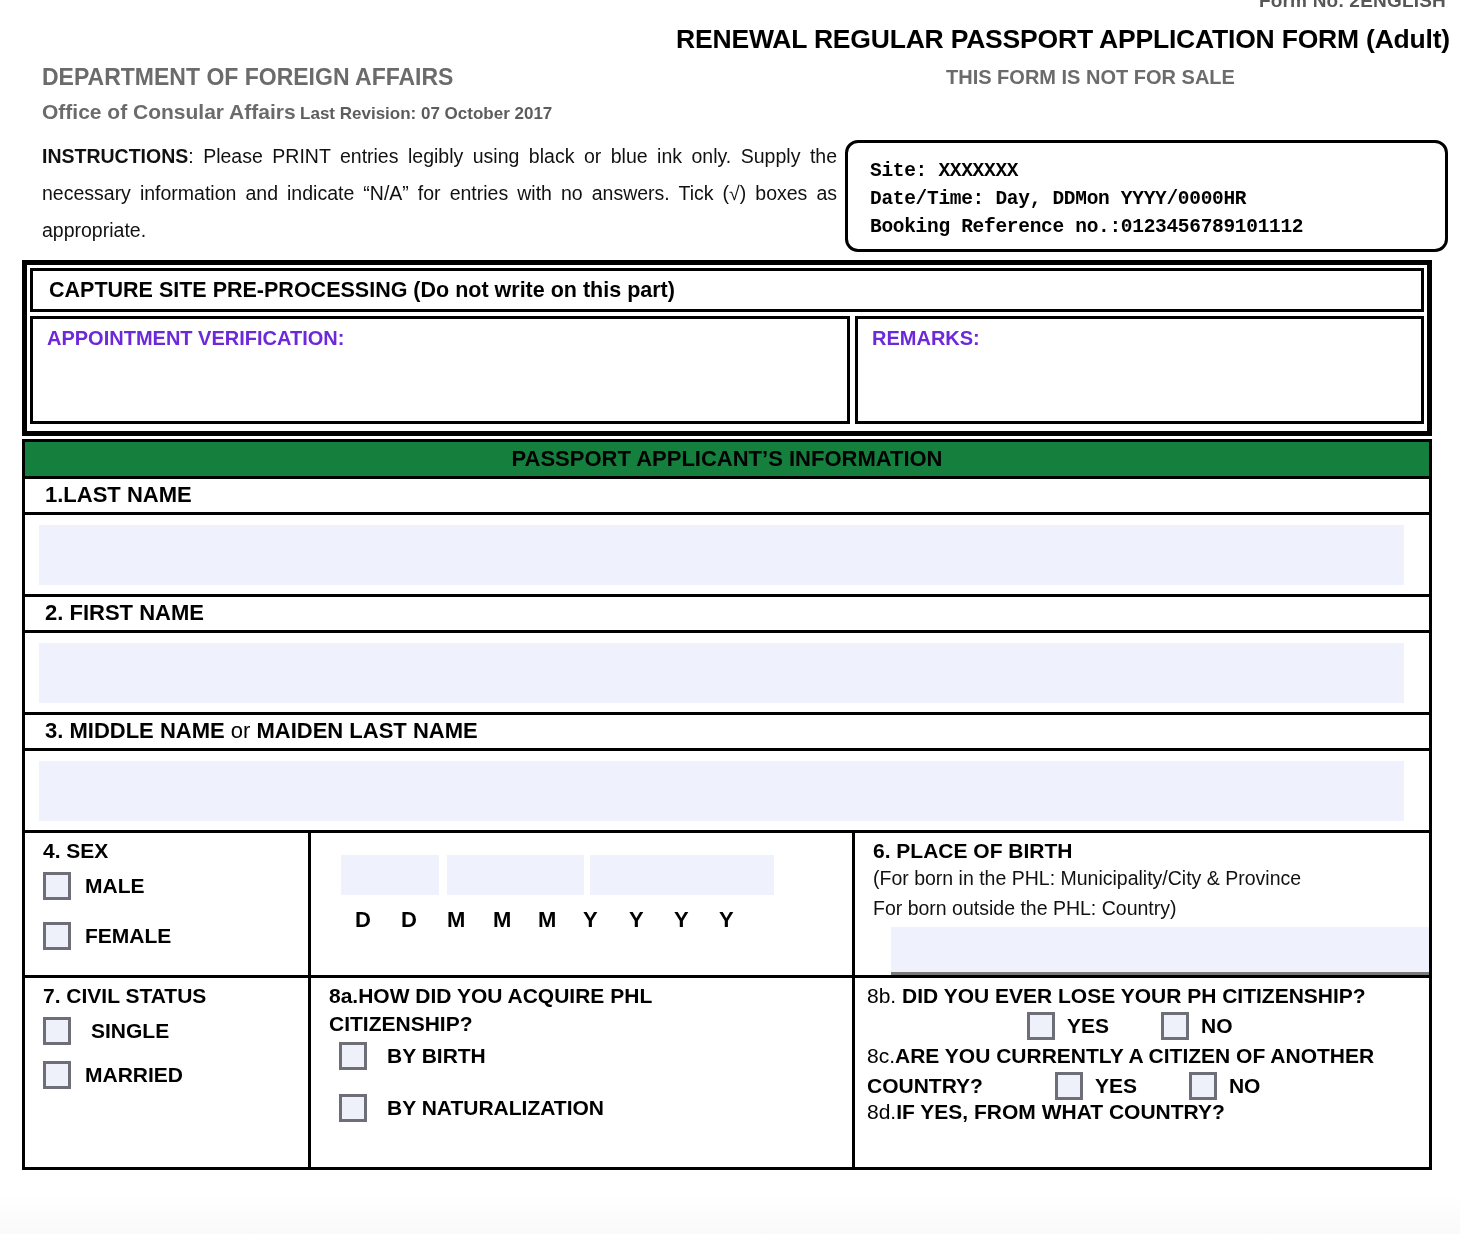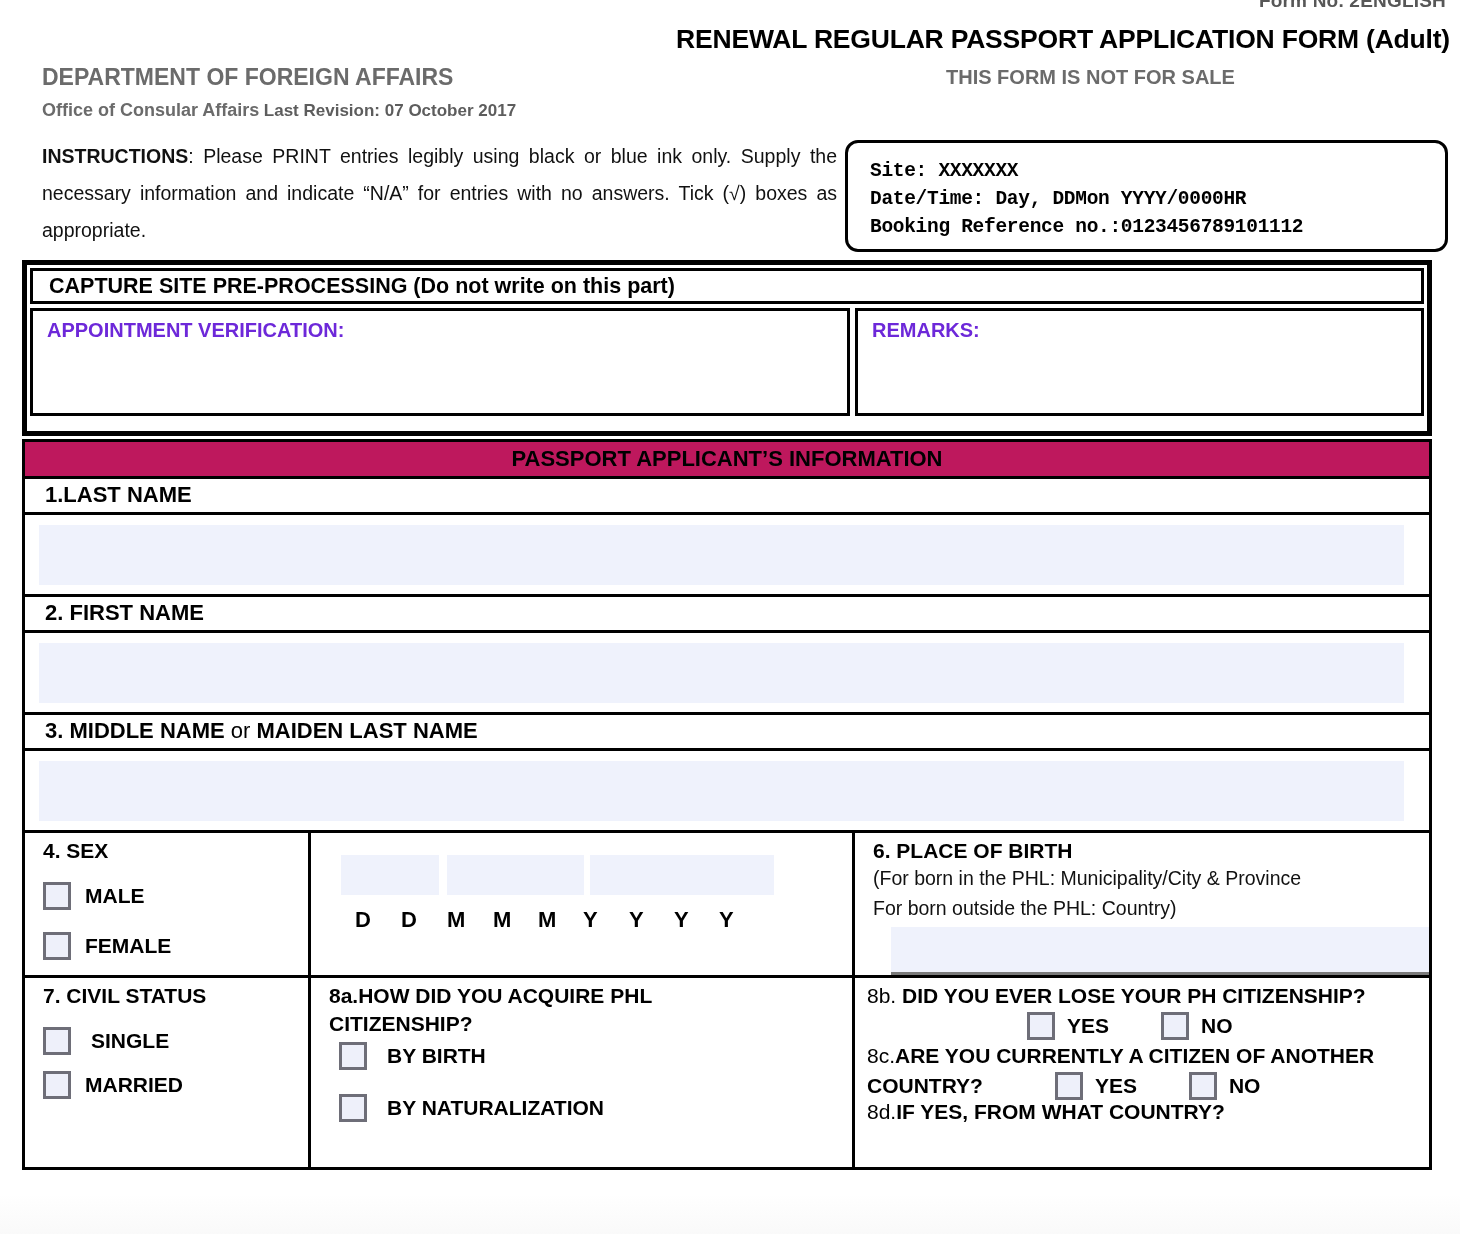--- a/index.html
+++ b/index.html
@@ -45,21 +45,21 @@
   .hdr-row2 { position: relative; height: 34px; margin-top: 9px; }
   .dfa {
     position:absolute; left: 42px; top: 0;
     font-size: 23px; font-weight: bold; color: #6b6b6b;
   }
   .not-for-sale {
     position:absolute; left: 946px; top: 2px;
     font-size: 20px; font-weight: bold; color: #6b6b6b;
   }
   .hdr-row3 { position:relative; height: 32px; margin-top: 2px; padding-left: 42px; }
-  .oca { font-size: 18px; font-weight: bold; color: #6b6b6b; }
+  .oca { font-size: 21px; font-weight: bold; color: #6b6b6b; }
   .rev { font-size: 17px; font-weight: bold; color: #5d5d5d; }
 
   .instr {
     position:absolute;
     left: 42px; top: 138px;
     width: 795px;
     font-size: 19.5px;
     line-height: 37px;
     text-align: justify;
     color: #111;
@@ -86,21 +86,21 @@
   
   .pre-outer {
     position:absolute;
     left: 22px; top: 260px;
     width: 1410px; height: 176px;
     border: 5px solid #000;
     background: #fff;
     padding: 3px;
   }
   .pre-title {
-    height: 36px;
+    height: 44px;
     border: 3px solid #000;
     display:flex; align-items:center;
     padding-left: 16px;
     font-size: 21.5px; font-weight: bold; color:#000;
   }
   .pre-cells { display:flex; height: 108px; margin-top: 4px; }
   .pre-cell {
     border: 3px solid #000;
     padding: 8px 0 0 14px;
     font-size: 20px; font-weight: bold; color:#6d28d9;
@@ -110,21 +110,21 @@
 
   
   .tbl {
     position:absolute;
     left: 22px; top: 439px;
     width: 1410px;
     border: 3px solid #000;
     border-top: none;
   }
   .banner {
-    background: #be185d;
+    background: #15803d;
     border-bottom: 3px solid #000;
     border-top: 3px solid #000;
     height: 40px;
     display:flex; align-items:center; justify-content:center;
     font-size: 22px; font-weight: bold; color:#000;
   }
   .lbl-row {
     border-bottom: 3px solid #000;
     padding: 3px 0 4px 20px;
     font-size: 22px; color: #000;
@@ -156,21 +156,21 @@
   .q .light { font-weight: normal; }
 
   
   .cb {
     display:inline-block;
     width: 28px; height: 28px;
     border: 3px solid #6e6e78;
     background: #eef0fa;
     vertical-align: middle;
   }
-  .cb-line { display:flex; align-items:center; margin-top: 19px; }
+  .cb-line { display:flex; align-items:center; margin-top: 9px; }
   .cb-line .txt {
     margin-left: 14px;
     font-size: 21px; font-weight: bold; color:#000;
   }
 
   
   .dob-boxes { display:flex; margin: 16px 0 0 12px; }
   .dob-boxes div { background:#eff2fc; height: 40px; }
   .dob-d { width: 98px; }
   .dob-m { width: 137px; margin-left: 8px; }

